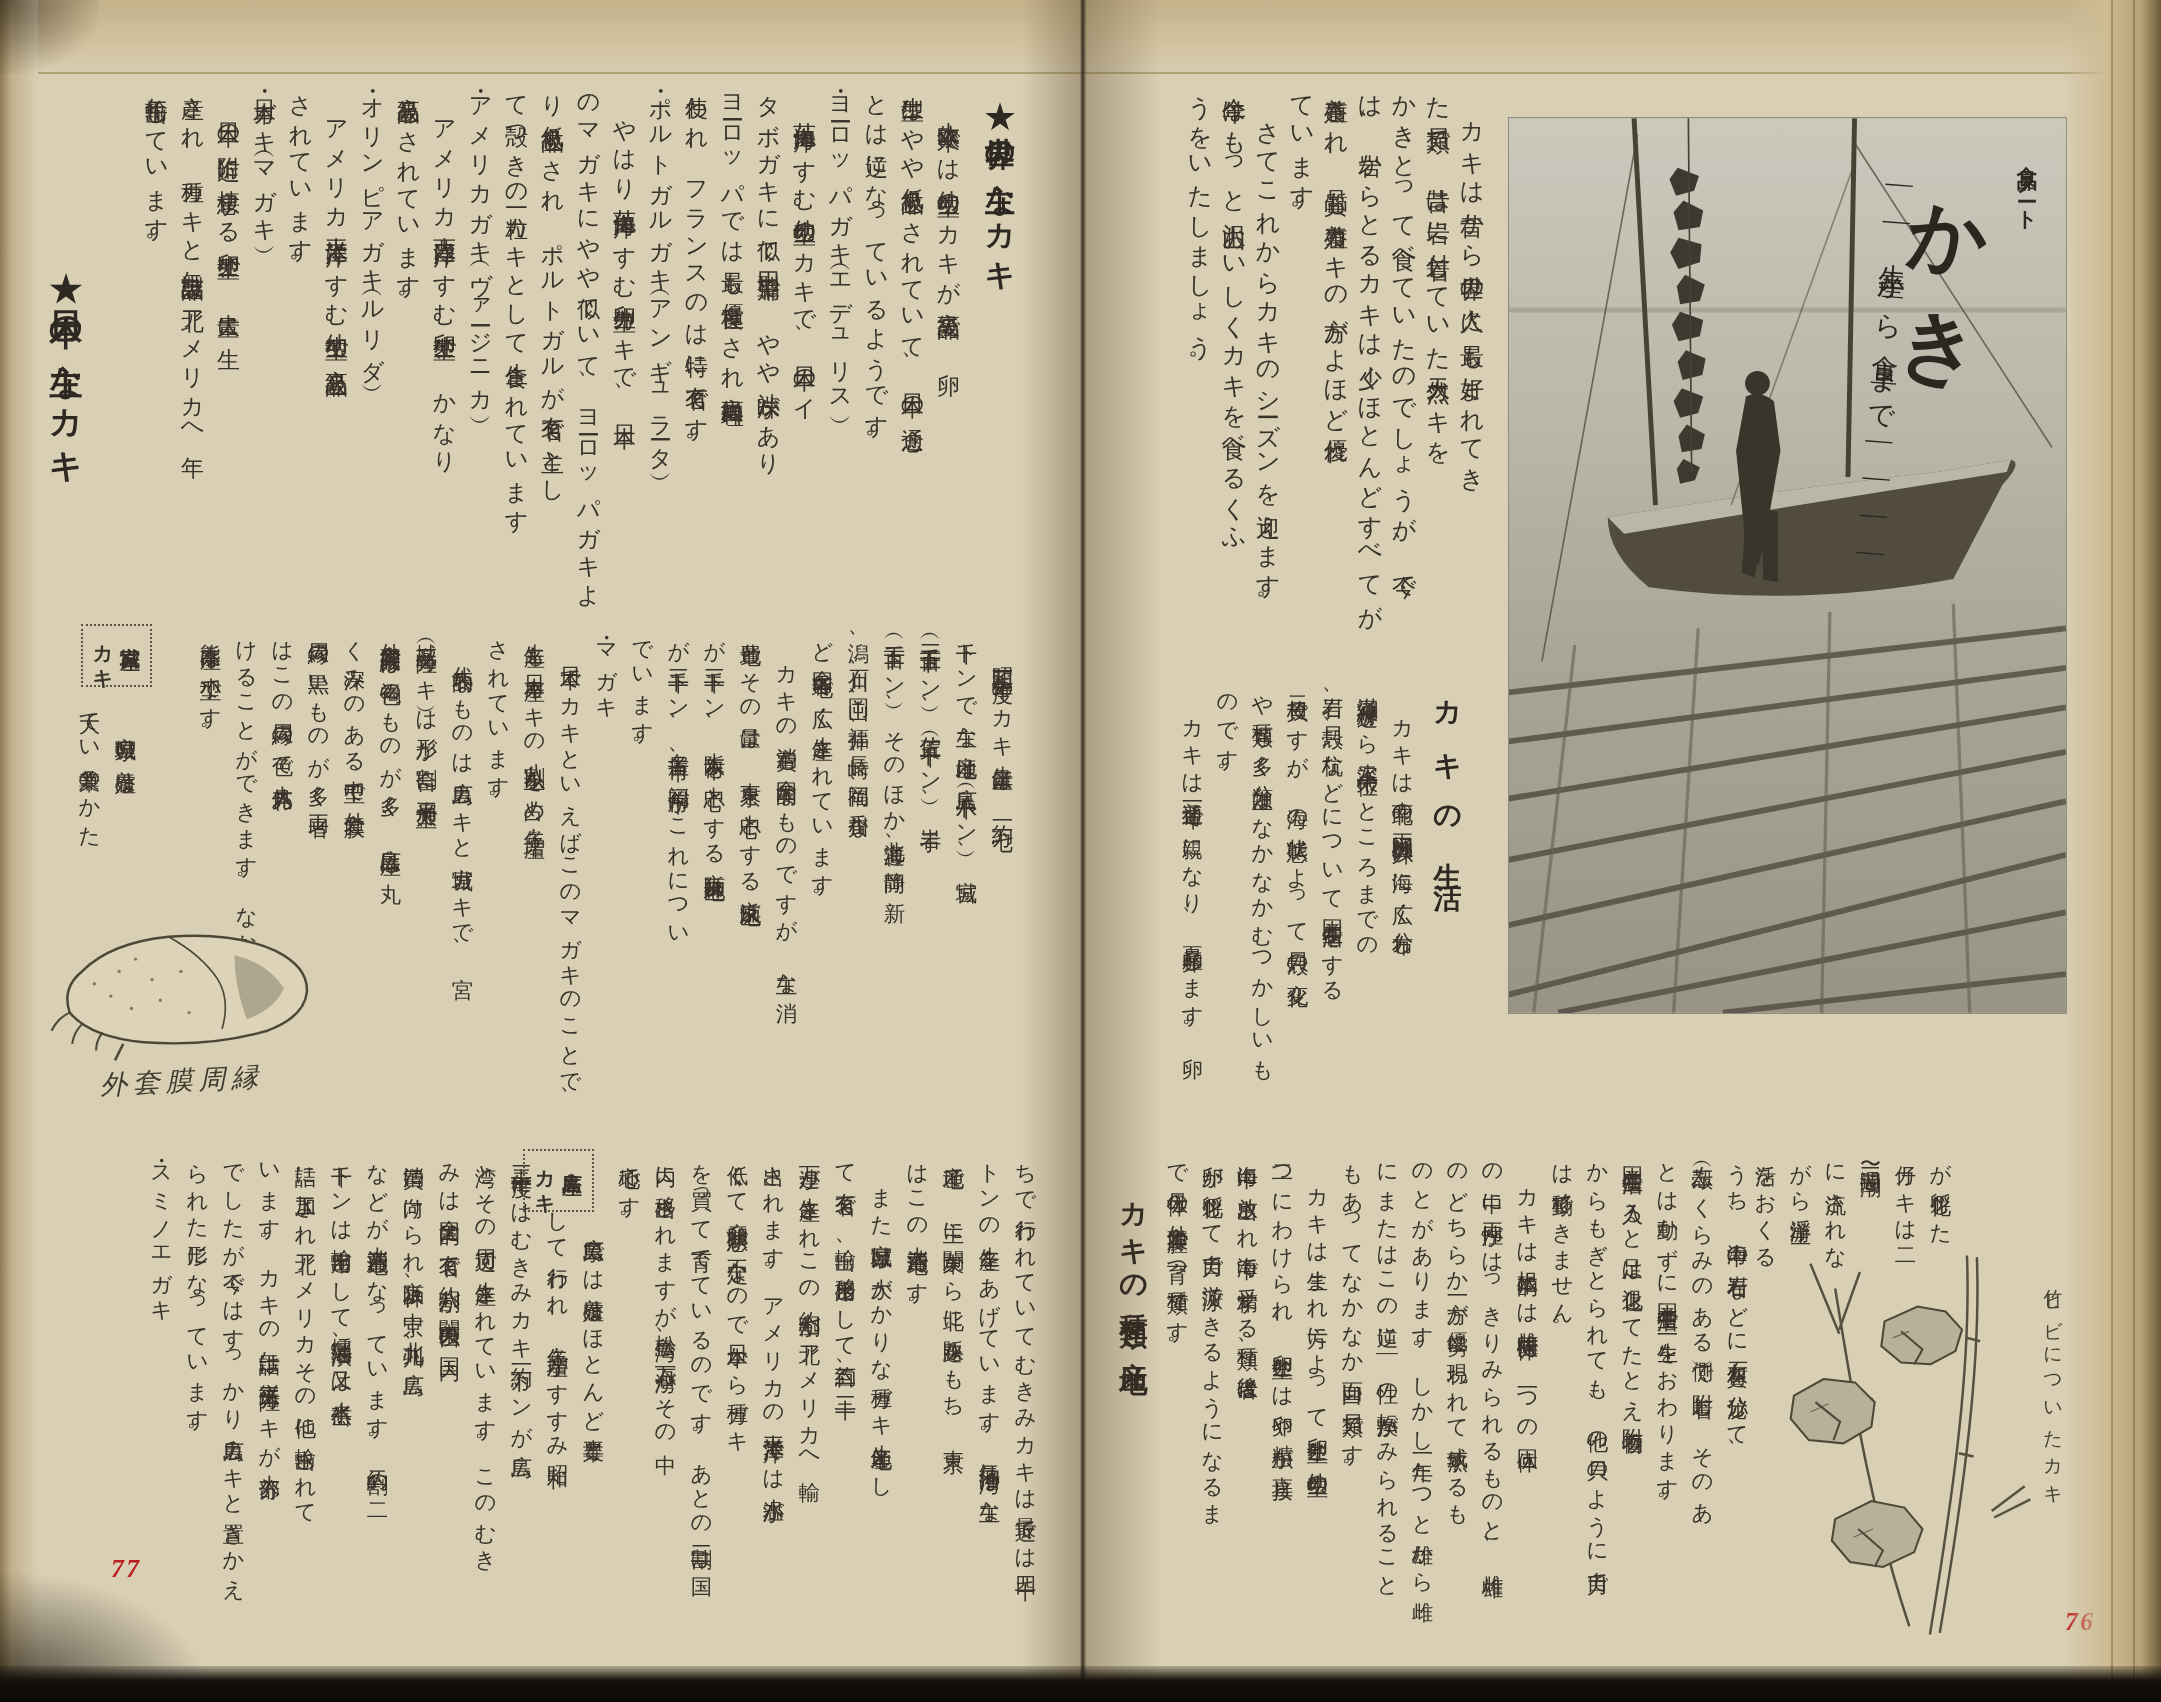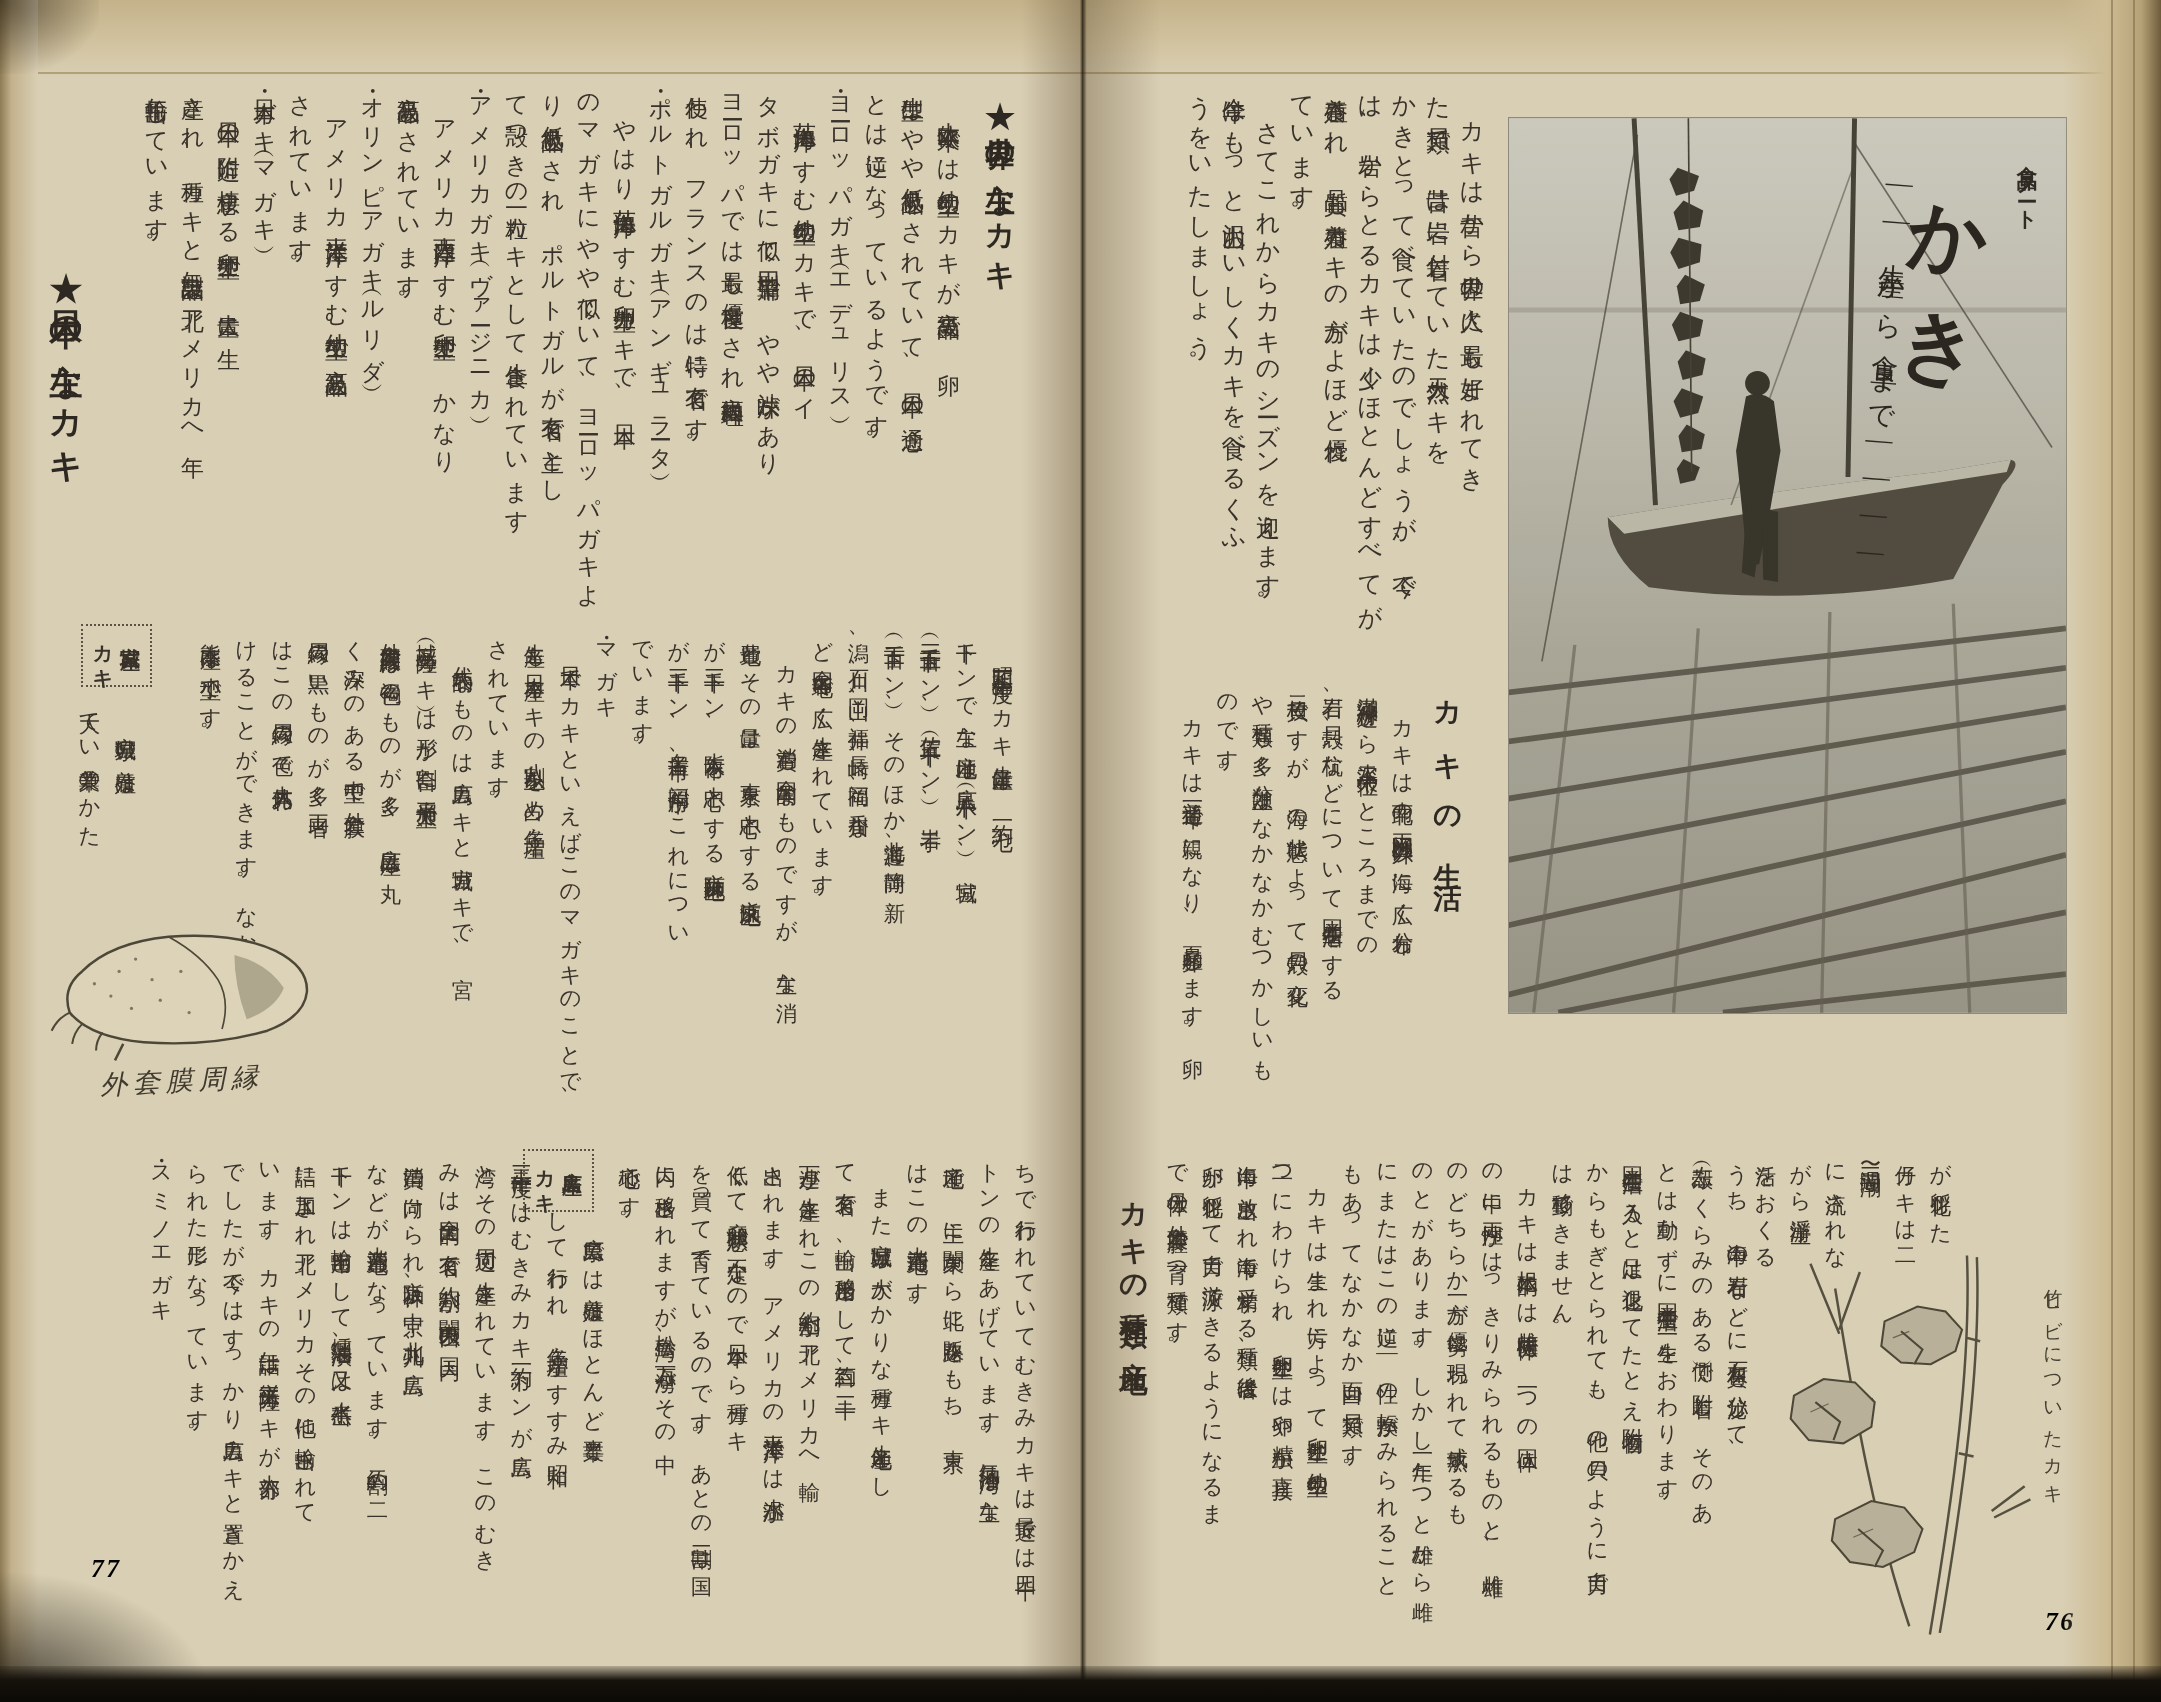--- a/index.html
+++ b/index.html
@@ -54,21 +54,21 @@
   .title-main{font-size:79px;font-weight:700;letter-spacing:15px;line-height:1;}
   .title-sub{font-size:27px;letter-spacing:7.4px;margin-top:21.4px;line-height:1;}
 
   
   .shell-ill{position:absolute;left:45px;top:922px;}
   .shell-label{position:absolute;left:100px;top:1063px;font-size:27px;font-style:italic;
                letter-spacing:5.8px;color:#403a2e;transform:rotate(-3deg);}
   .bamboo-ill{position:absolute;left:1761px;top:1239px;}
   .bamboo-cap{position:absolute;left:2040px;top:1274px;writing-mode:vertical-rl;text-orientation:upright;
               font-size:19px;letter-spacing:5.8px;color:#464033;}
-  .pagenum{position:absolute;font-size:25.5px;font-style:italic;font-weight:600;color:#000000;letter-spacing:2.5px;}
+  .pagenum{position:absolute;font-size:25.5px;font-style:italic;font-weight:600;color:#b91c1c;letter-spacing:2.5px;margin-left:20px;}
 </style>
 </head>
 <body>
 
 <div class="spread">
 
   <div class="edge-top"></div>
   <div class="edge-left"></div>
 
   <div>

